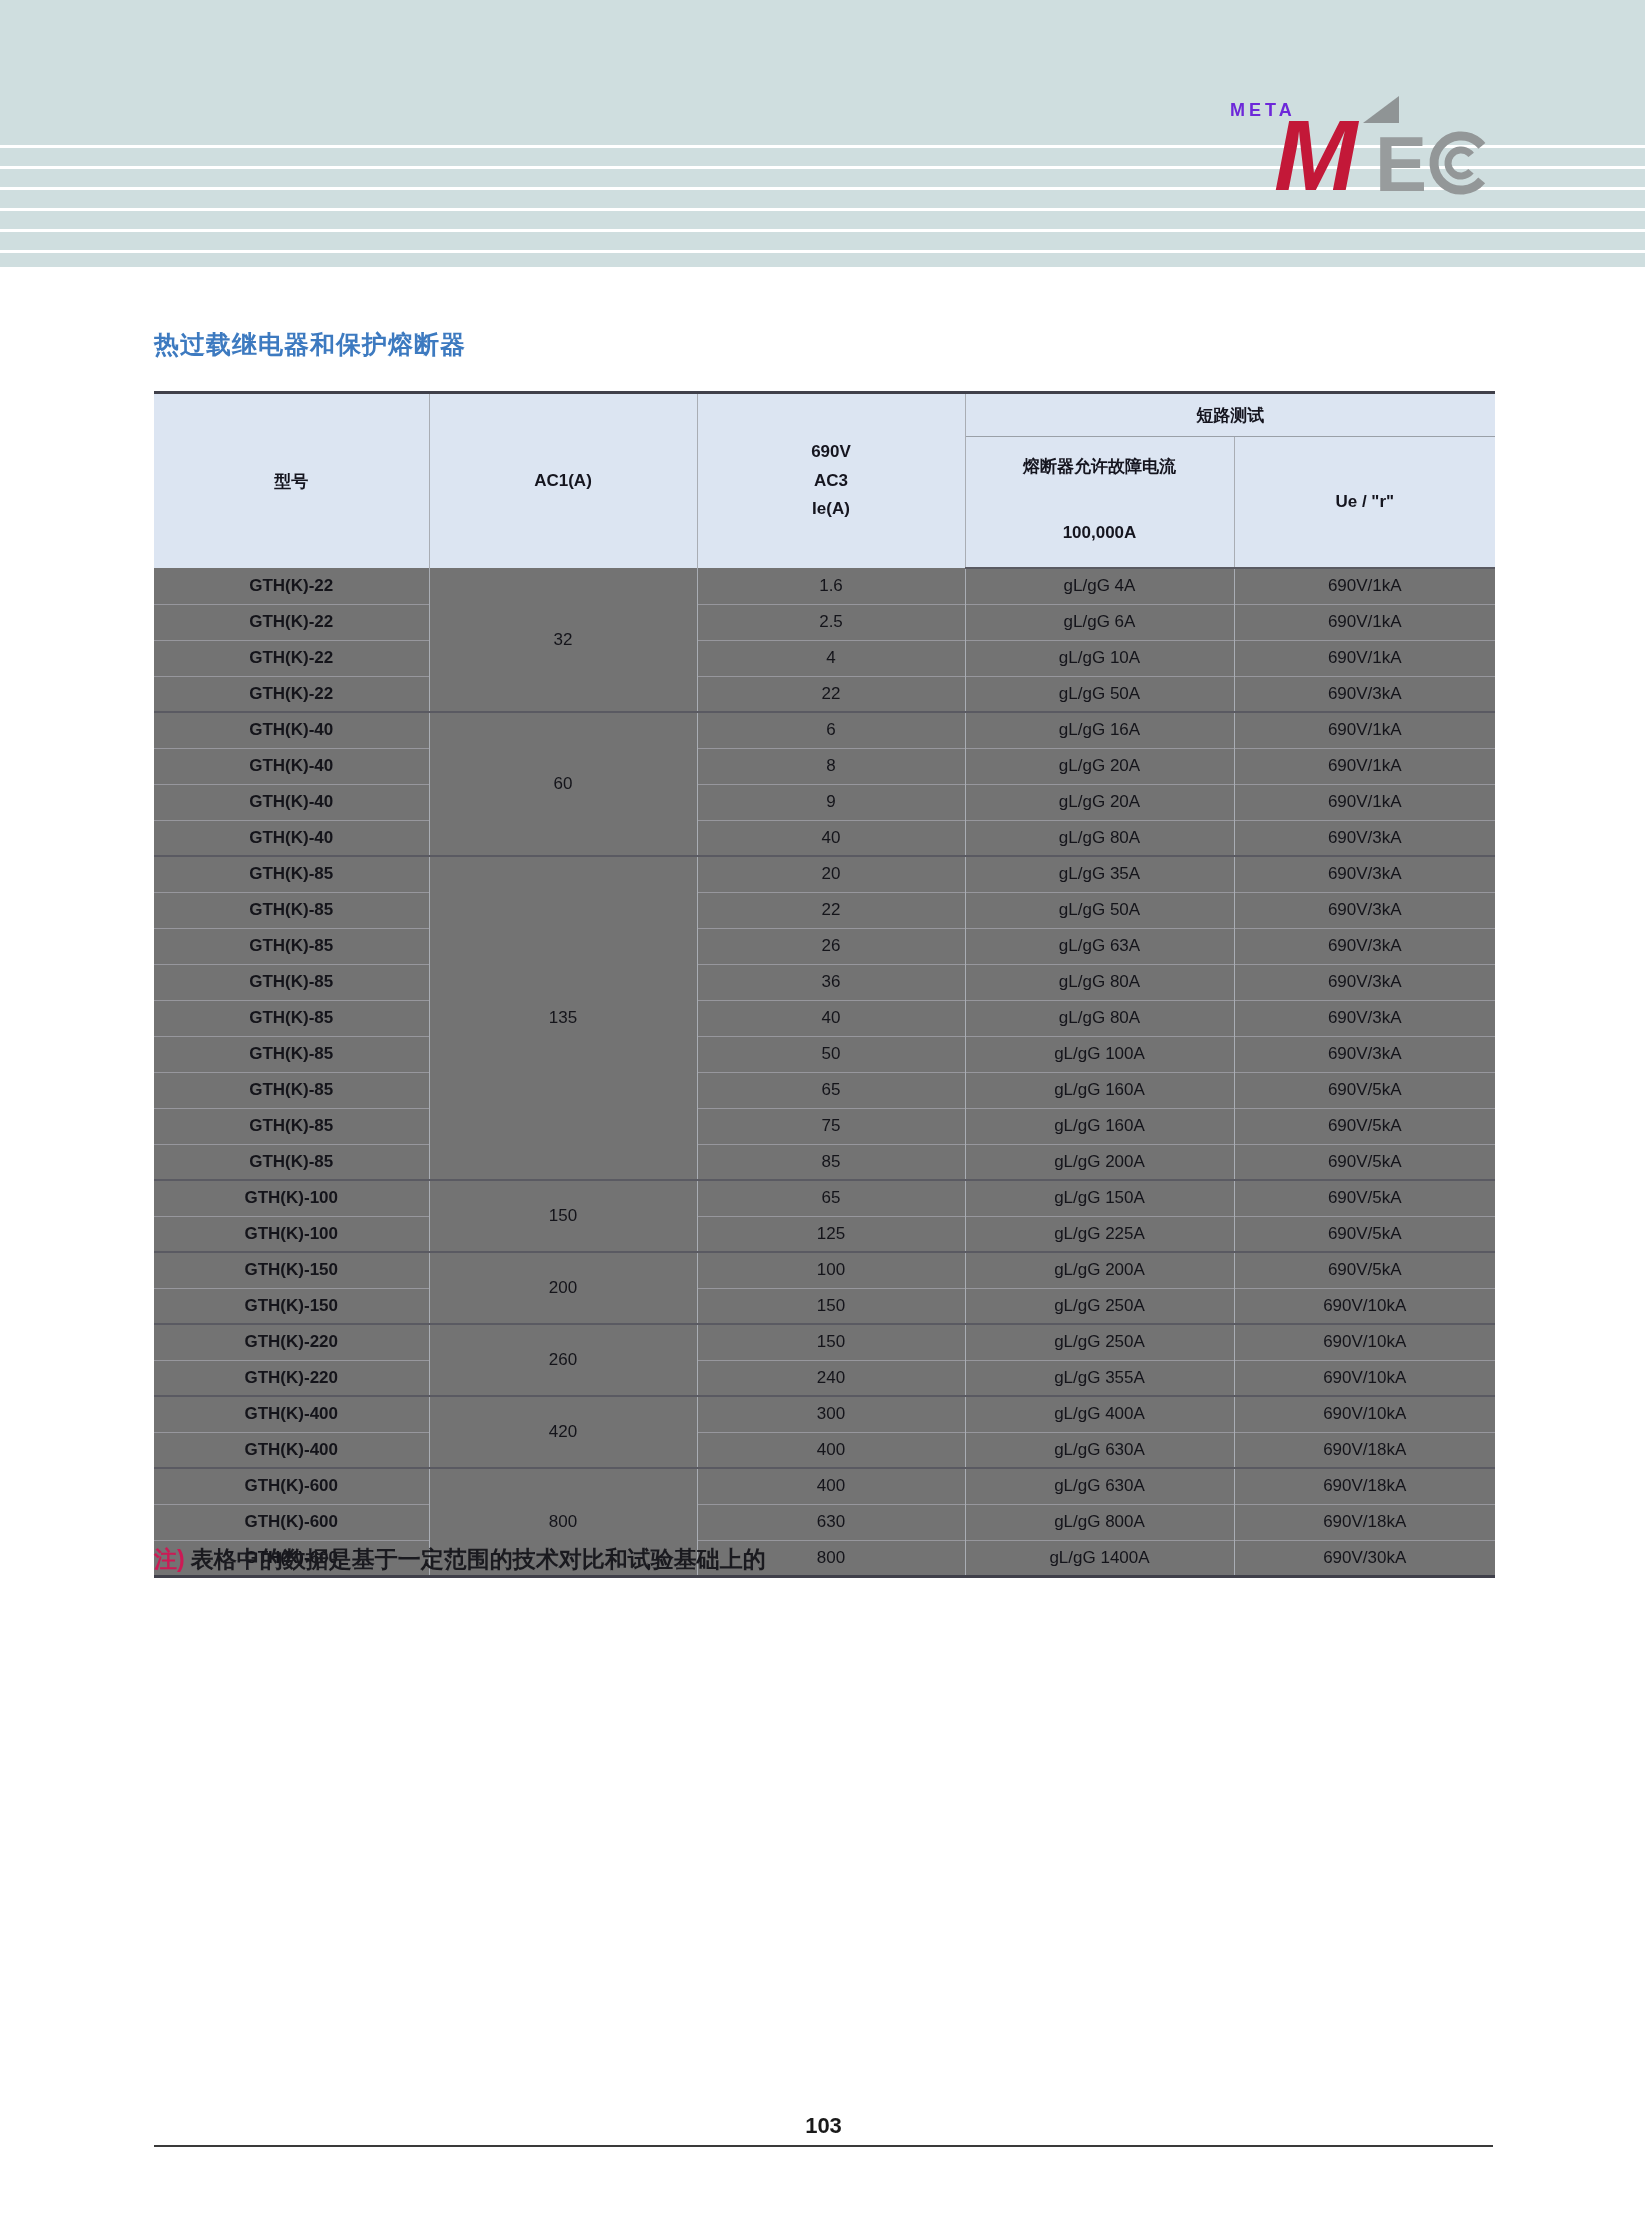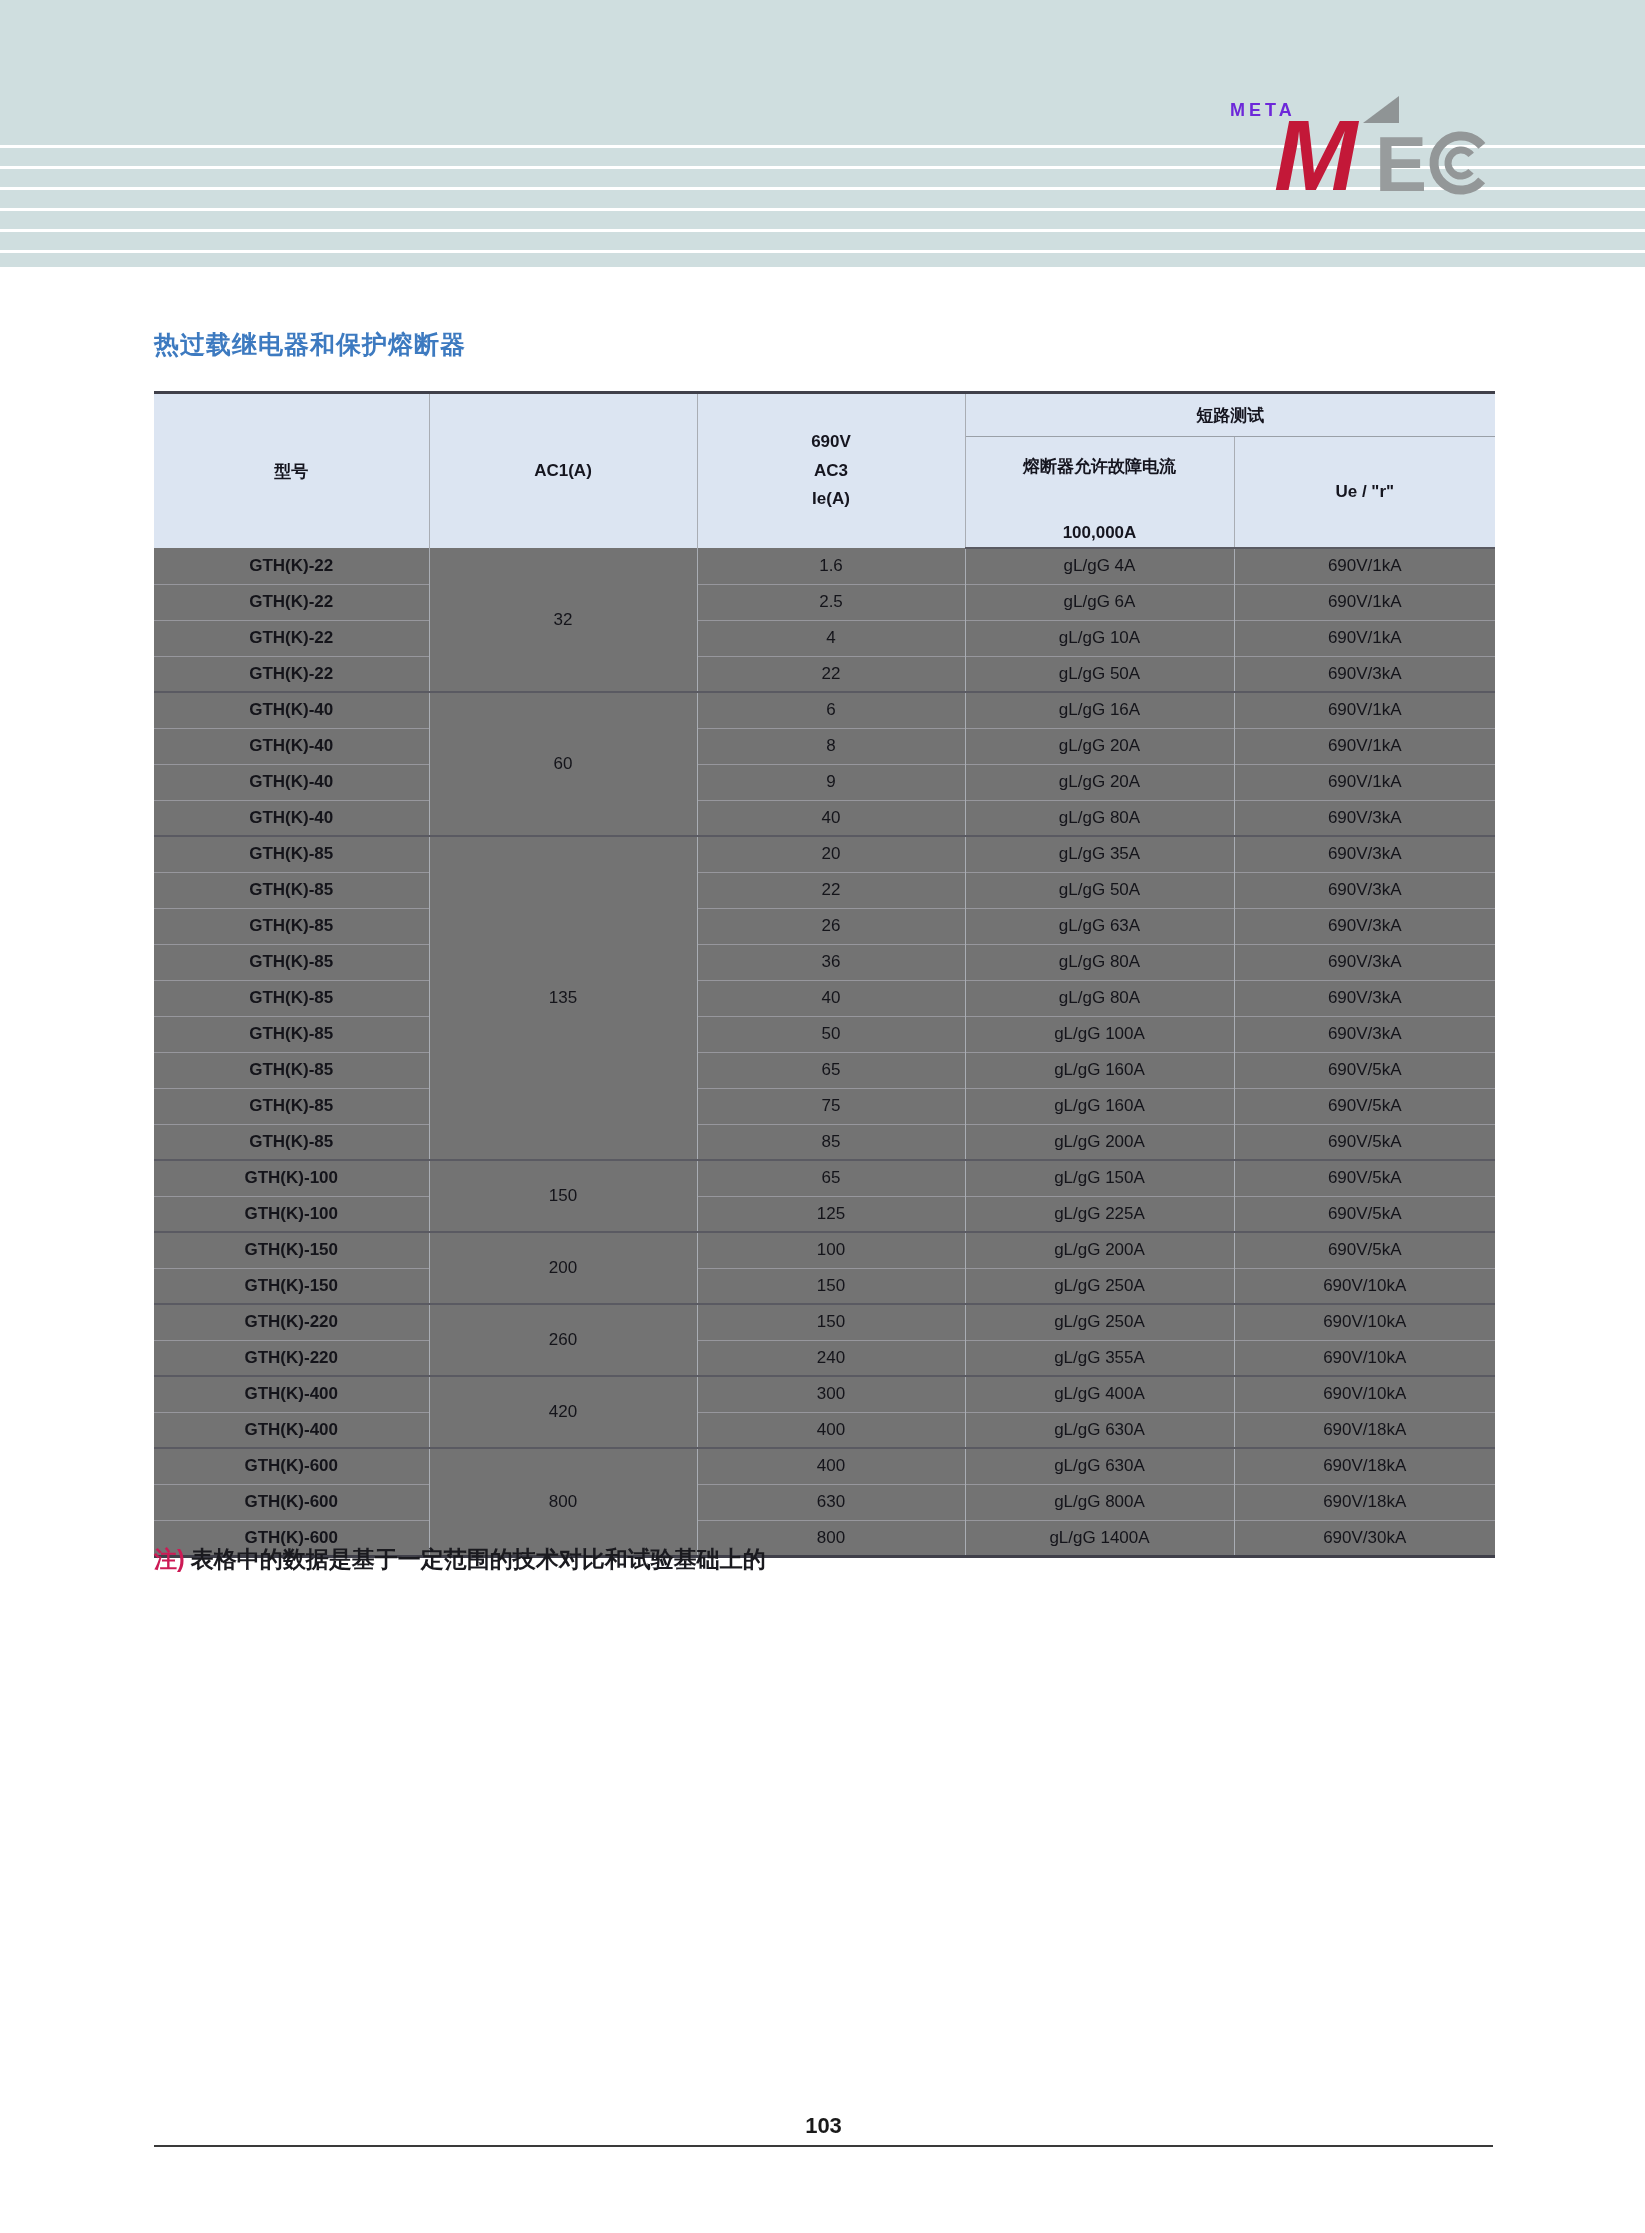--- a/index.html
+++ b/index.html
@@ -66,21 +66,21 @@
   .spec-table thead th {
     background:#dce5f2; font-weight:700; color:#15151f;
   }
   .spec-table thead tr.h1 { height:44px; }
   .spec-table thead tr.h2 { height:92px; }
   .spec-table thead tr.h2 th { border-bottom:2px solid #5a5a62; }
   th.sc-hdr { border-bottom:1px solid #9aa0a8 !important;margin-top:44px; }
   
   .vdiv { border-right:1px solid #a9adb4; }
   .ie-hdr div { line-height:1.7; }
-  .fuse-hdr { padding:10px 0 4px 0; }
+  .fuse-hdr { padding:10px 0 24px 0; }
   .fuse-hdr .l1 { margin-top:8px; }
   .fuse-hdr .l2 { margin-top:45px; }
 
   .spec-table tbody tr { height:36px; background:#737373; }
   .spec-table tbody td { border-top:1px solid #97979d; }
   .spec-table tbody tr.first-row td { border-top:none; }
   .spec-table tbody tr.group-start td { border-top:2px solid #5a5a62; }
   .spec-table tbody td.model-cell { font-weight:700; }
 
   

